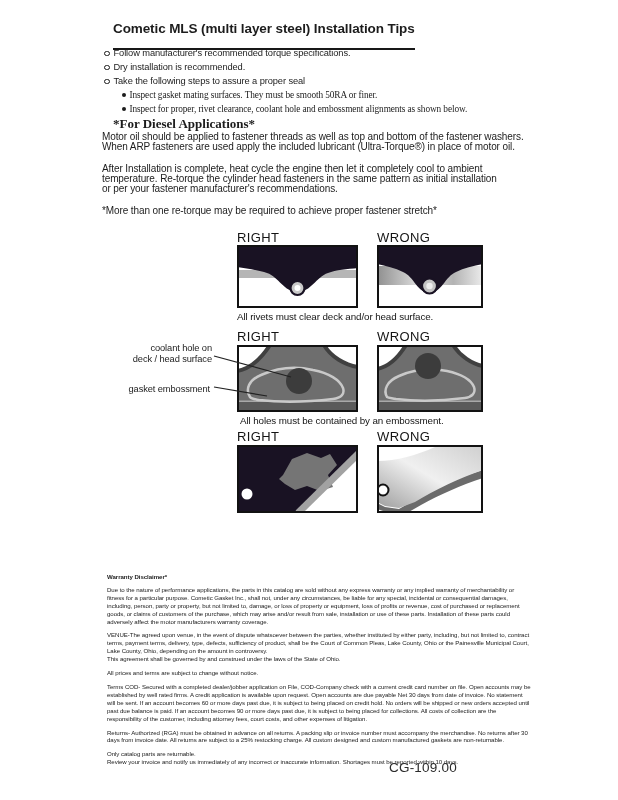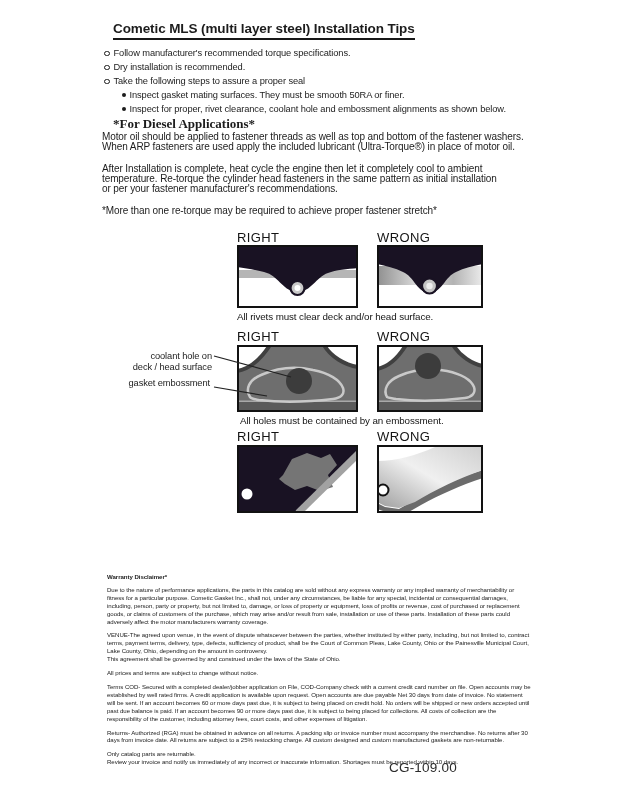--- a/index.html
+++ b/index.html
@@ -4,26 +4,26 @@
 <style>
   html,body { margin:0; padding:0; background:#ffffff; }
   .page {
     position:relative; width:618px; height:800px; background:#ffffff;
     font-family:"Liberation Sans", sans-serif; color:#1c1c1c; overflow:hidden;
   }
   
   .title {
     position:absolute; left:113px; top:21px; margin:0;
     font-size:13.5px; font-weight:bold; letter-spacing:-0.1px;
-    border-bottom:2px solid #181818; padding-bottom:2px;
+    border-bottom:2px solid #181818; padding-bottom:12px;
   }
   
   .tips { position:absolute; left:104px; top:46px; font-size:9.3px; letter-spacing:-0.1px; line-height:14px; }
   .bullet { display:flex; align-items:flex-start; }
-  .bullet.sub { margin-left:18px; }
+  .bullet.sub { margin-left:18px;font-family:Liberation Serif, serif; }
   .marker-o {
     flex:none; width:3.5px; height:3.5px; border:1px solid #1c1c1c; border-radius:50%;
     margin:4.5px 4px 0 0; background:#fff;
   }
   .marker-dot {
     flex:none; width:4px; height:4px; border-radius:50%; background:#1c1c1c;
     margin:4.5px 3.5px 0 0;
   }
   
   .diesel-heading { position:absolute; left:113px; top:116px; font-size:13px; font-weight:bold;font-family:Liberation Serif, serif; }
@@ -46,23 +46,23 @@
   #box-r1-right { left:237px; top:245px; }
   #box-r1-wrong { left:377px; top:245px; }
   #box-r2-right { left:237px; top:345px; }
   #box-r2-wrong { left:377px; top:345px; }
   #box-r3-right { left:237px; top:445px; }
   #box-r3-wrong { left:377px; top:445px; }
   .caption { position:absolute; font-size:9.8px; font-weight:normal; color:#141414; letter-spacing:-0.1px; white-space:pre-line; line-height:11.5px; }
   #cap-r1 { left:237px; top:311px; }
   #cap-r2 { left:240px; top:415px; }
   #cap-r3 { left:237px; top:514px; }
-  .callout { position:absolute; width:100px; text-align:right; font-size:9.3px; letter-spacing:-0.1px; line-height:10.5px; white-space:pre-line; color:#1c1c1c;margin-top:8px; }
+  .callout { position:absolute; width:100px; text-align:right; font-size:9.3px; letter-spacing:-0.1px; line-height:10.5px; white-space:pre-line; color:#1c1c1c; }
   #callout-hole { left:112px; top:343px; }
-  #callout-emboss { left:110px; top:370px; }
+  #callout-emboss { left:110px; top:384px; }
   #leader-lines { position:absolute; left:110px; top:340px; pointer-events:none; }
   
   .warranty { position:absolute; left:107px; top:573px; width:424px; font-size:6.1px; line-height:7.9px; color:#222; letter-spacing:-0.05px; }
   .wheading { font-weight:bold; margin:0 0 5px 0; }
   .wpara { margin:0 0 6px 0; white-space:pre-line; }
   
   .footer-code { position:absolute; left:389px; top:760px; font-size:13.5px; color:#2b2b2b; letter-spacing:0.2px; }
 </style>
 </head>
 <body>

